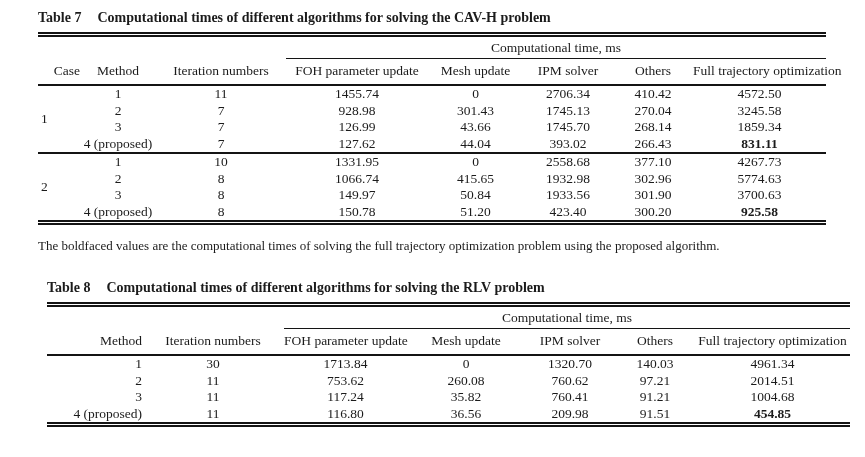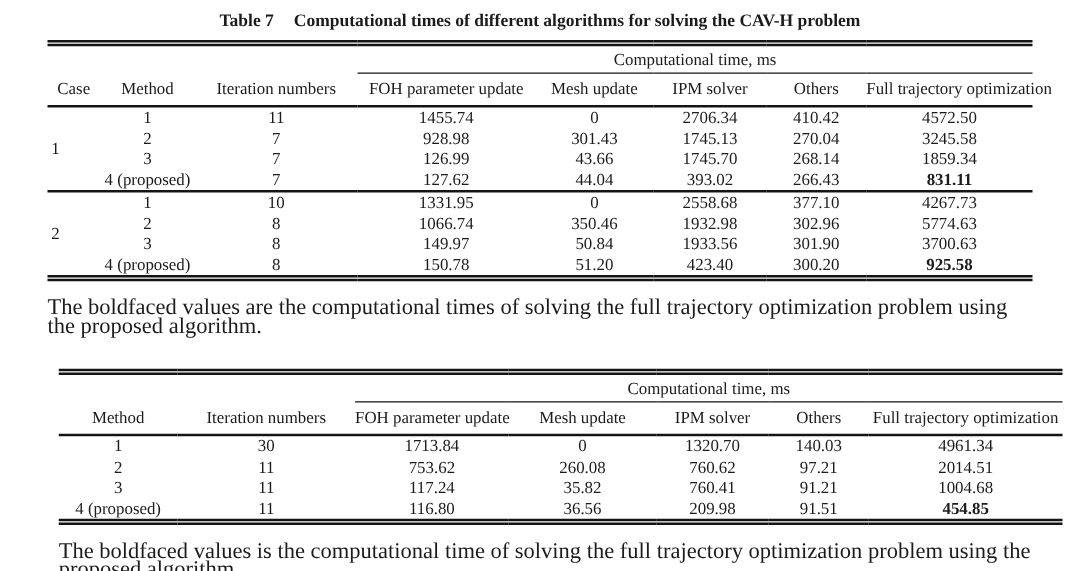--- a/index.html
+++ b/index.html
@@ -3,37 +3,37 @@
 <meta charset="utf-8">
 <style>
   html,body{margin:0;padding:0;}
   body{
     width:865px;height:457px;background:#ffffff;color:#1b1b1b;
     font-family:"Liberation Serif","DejaVu Serif",serif;
     overflow:hidden;
   }
   .section1{margin:10px 0 0 38px;width:788px;}
   .section2{margin:27px 0 0 47px;width:803px;}
-  .tbl-title{text-align:center;font-weight:bold;font-size:14px;margin-bottom:6px;white-space:nowrap;}
+  .tbl-title{font-weight:bold;font-size:14px;margin-bottom:6px;white-space:nowrap;}
   .tbl-title .tlabel{margin-right:16px;}
   table{
     border-collapse:collapse;table-layout:fixed;width:100%;
     border-top:5px double #141414;border-bottom:5px double #141414;
     font-size:13.5px;
   }
   th,td{padding:0;text-align:center;font-weight:normal;white-space:nowrap;}
   tr.span-row th{border-bottom:none;text-align:center;}
   tr.span-row th.span{border-bottom:1.5px solid #141414;padding:3px 0 2px;}
   tr.head-row th{border-bottom:2.5px solid #141414;padding:4px 0 5px;}
-  th.left,td.left{text-align:center;}
+  th.left,td.left{text-align:right;}
   tbody td{height:16.5px;line-height:16.5px;}
   tr.group-sep{border-top:2.5px solid #141414;}
   td.bold{font-weight:bold;}
   td.case-cell{text-align:left;padding-left:3px;vertical-align:middle;}
-  .footnote{font-size:18px;margin-top:13px;line-height:15px;}
+  .footnote{font-size:13px;margin-top:13px;line-height:15px;}
 </style>
 </head>
 <body>
 
 <div>
 
   <section class="section1">
     <div class="tbl-title">
       <span class="tlabel">Table 7</span><span class="ttext">Computational times of different algorithms for solving the CAV-H problem</span>
     </div>
@@ -109,21 +109,21 @@
             <td>1331.95</td>
             <td>0</td>
             <td>2558.68</td>
             <td>377.10</td>
             <td>4267.73</td>
           </tr>
           <tr>
             <td>2</td>
             <td>8</td>
             <td>1066.74</td>
-            <td>350.46</td>
+            <td>415.65</td>
             <td>1932.98</td>
             <td>302.96</td>
             <td>5774.63</td>
           </tr>
           <tr>
             <td>3</td>
             <td>8</td>
             <td>149.97</td>
             <td>50.84</td>
             <td>1933.56</td>
@@ -138,20 +138,23 @@
             <td>423.40</td>
             <td>300.20</td>
             <td class="bold">925.58</td>
           </tr>
         </tbody>
     </table>
     <div class="footnote">The boldfaced values are the computational times of solving the full trajectory optimization problem using the proposed algorithm.</div>
   </section>
 
   <section class="section2">
+    <div class="tbl-title">
+      <span class="tlabel">Table 8</span><span class="ttext">Computational times of different algorithms for solving the RLV problem</span>
+    </div>
     <table>
       <colgroup>
         <col style="width:95px">
           <col style="width:142px">
           <col style="width:123px">
         <col style="width:118px">
           <col style="width:90px">
           <col style="width:80px">
         <col style="width:155px">
       </colgroup>
@@ -202,16 +205,15 @@
             <td class="left">4 (proposed)</td>
             <td>11</td>
             <td>116.80</td>
             <td>36.56</td>
             <td>209.98</td>
             <td>91.51</td>
             <td class="bold">454.85</td>
           </tr>
         </tbody>
     </table>
-    <div class="footnote">The boldfaced values is the computational time of solving the full trajectory optimization problem using the proposed algorithm.</div>
   </section>
 
 </div>
 
 </body></html>

